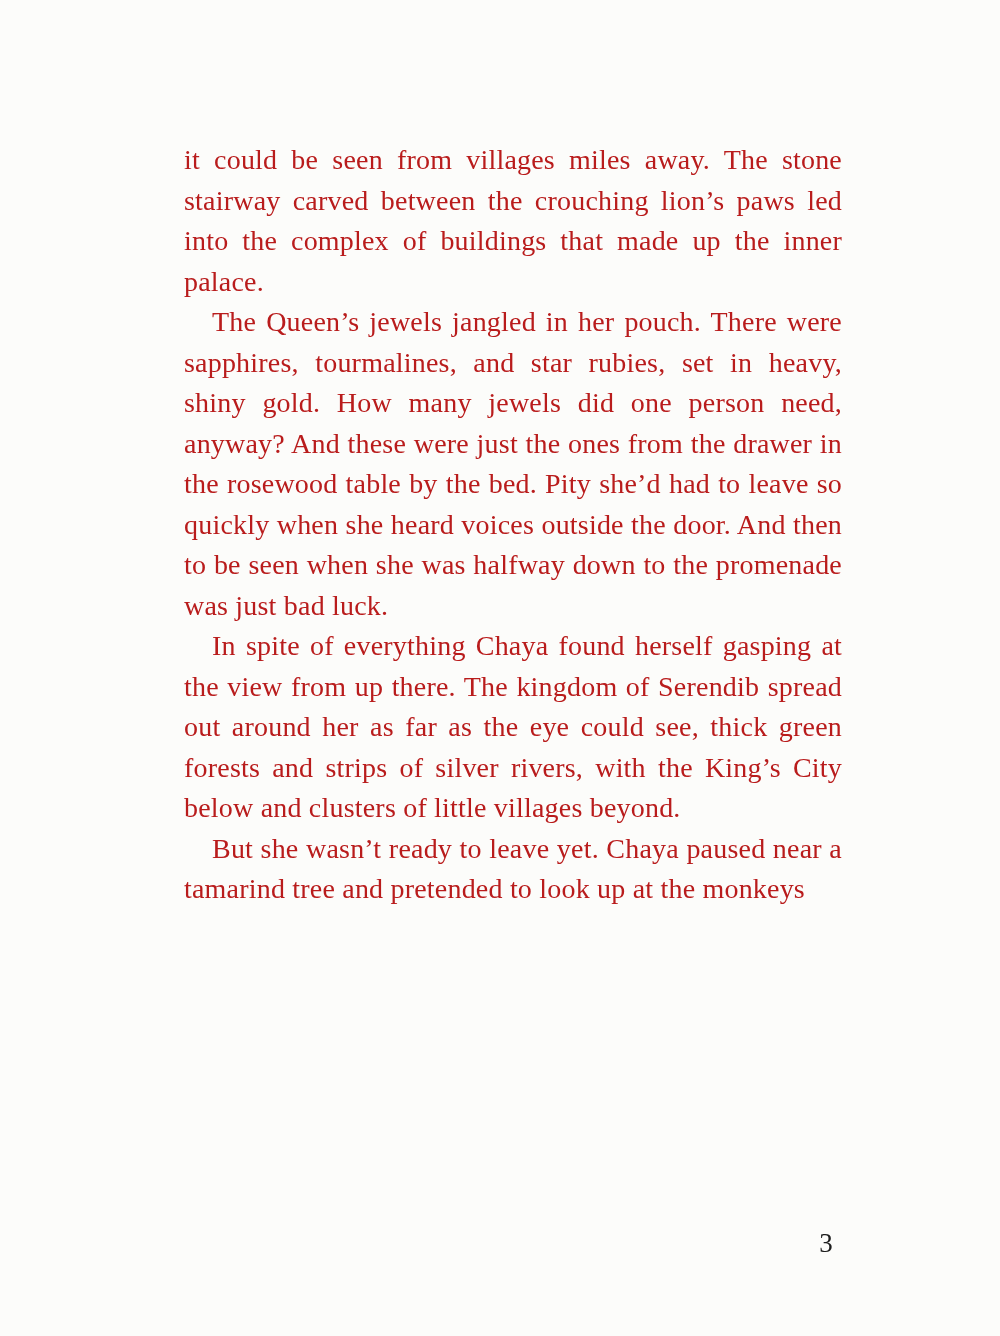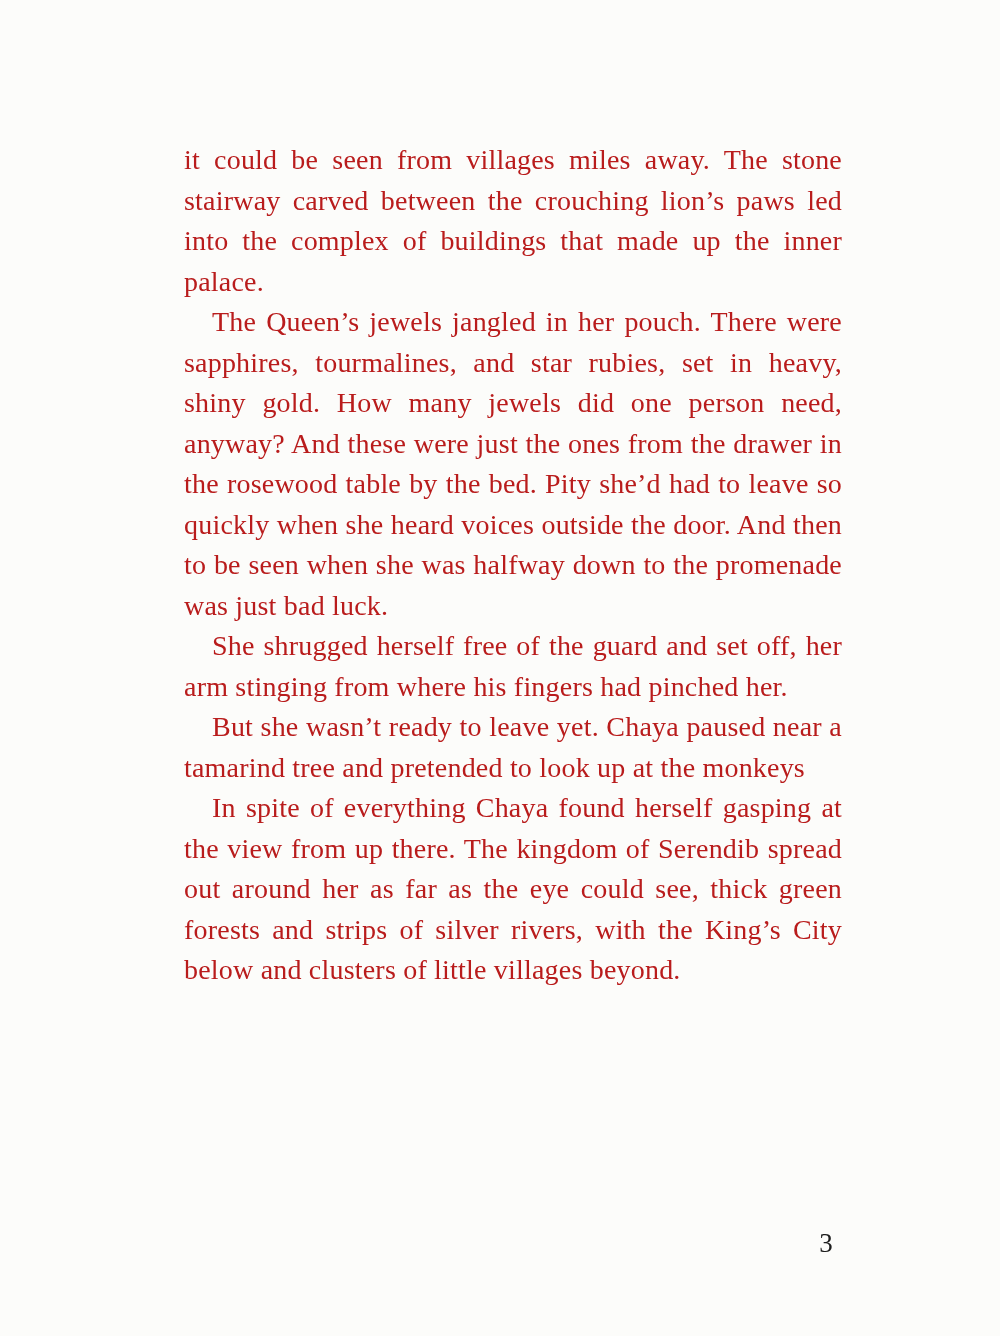--- a/index.html
+++ b/index.html
@@ -51,18 +51,17 @@
     text-align: center;
   }
 </style>
 </head>
 <body>
 
 <div class="book-page">
   <div class="text-block">
     <p class="continuation">it could be seen from villages miles away. The stone stairway carved between the crouching lion’s paws led into the complex of buildings that made up the inner palace.</p>
     <p>The Queen’s jewels jangled in her pouch. There were sapphires, tourmalines, and star rubies, set in heavy, shiny gold. How many jewels did one person need, anyway? And these were just the ones from the drawer in the rosewood table by the bed. Pity she’d had to leave so quickly when she heard voices outside the door. And then to be seen when she was halfway down to the promenade was just bad luck.</p>
-    <p>She shrugged herself free of the guard and set off, her arm stinging from where his fingers had pinched her.</p>
+    <p>In spite of everything Chaya found herself gasping at the view from up there. The kingdom of Serendib spread out around her as far as the eye could see, thick green forests and strips of silver rivers, with the King’s City below and clusters of little villages beyond.</p>
     <p>But she wasn’t ready to leave yet. Chaya paused near a tamarind tree and pretended to look up at the monkeys</p>
-    <p>In spite of everything Chaya found herself gasping at the view from up there. The kingdom of Serendib spread out around her as far as the eye could see, thick green forests and strips of silver rivers, with the King’s City below and clusters of little villages beyond.</p>
   </div>
   <div class="page-number">3</div>
 </div>
 
 </body></html>

